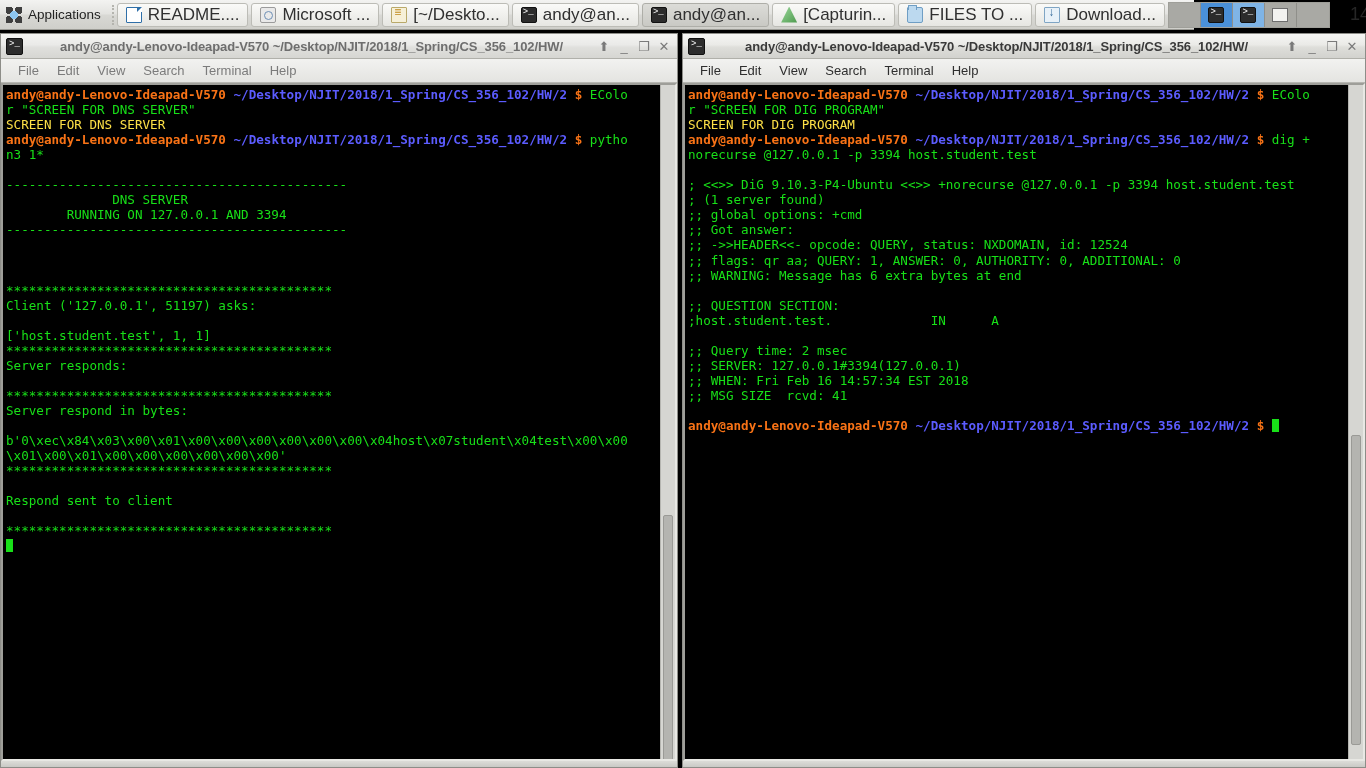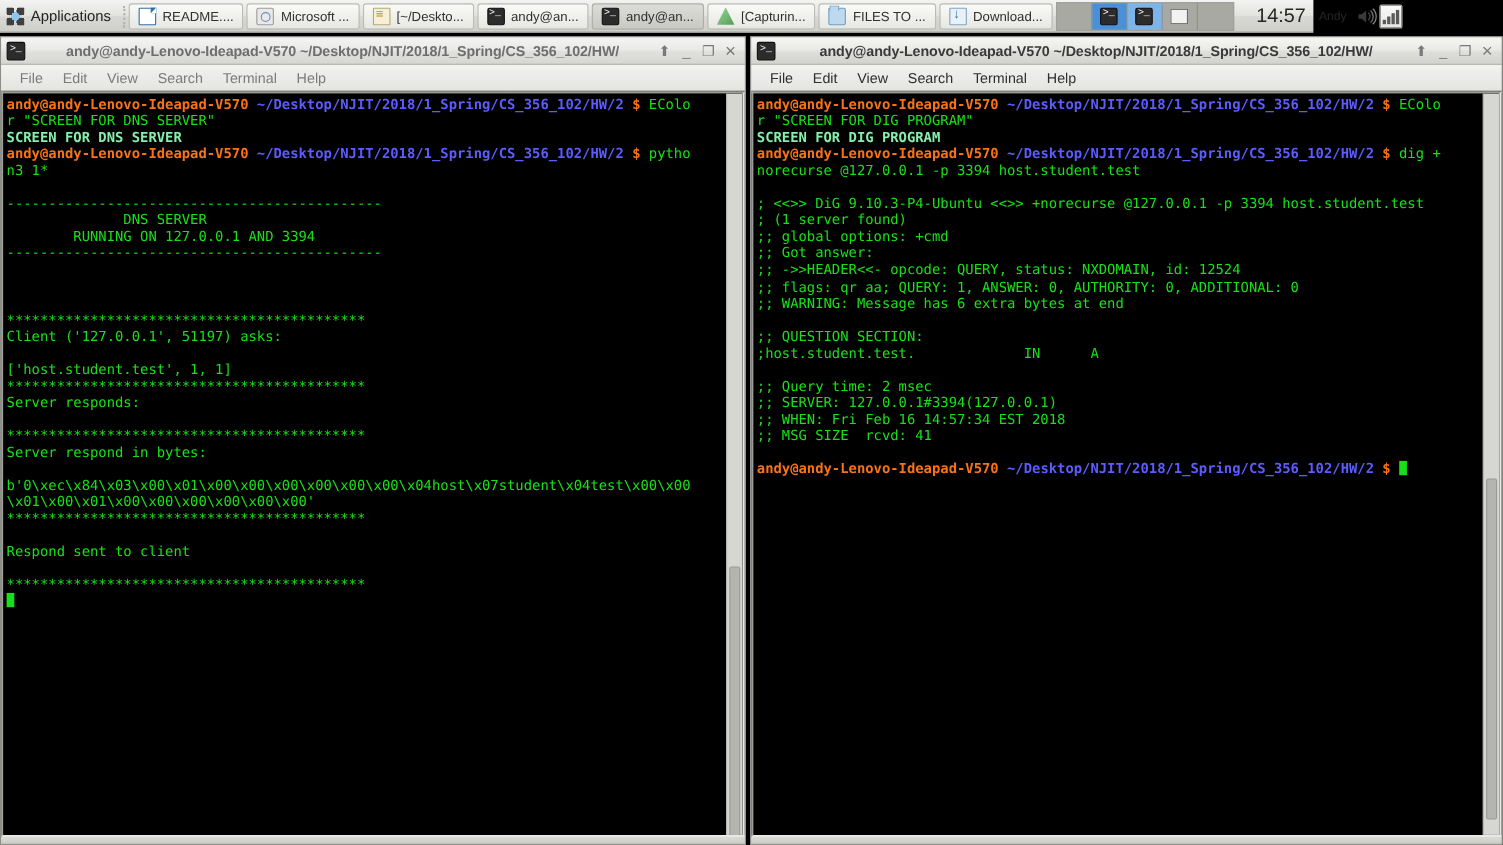--- a/index.html
+++ b/index.html
@@ -29,21 +29,21 @@
     border-left: 2px dotted #b4b4ae;
   }
   .tb-win {
     display: flex; align-items: center; gap: 6px;
     height: 24px; min-width: 0;
     padding: 0 8px;
     margin-right: 3px;
     border: 1px solid #bcbcb6;
     border-radius: 3px;
     background: linear-gradient(to bottom, #fafaf8, #e6e6e2);
-    font-size: 12px; color: #303030;
+    font-size: 17px; color: #303030;
     white-space: nowrap; overflow: hidden;
   }
   .tb-win.active {
     background: linear-gradient(to bottom, #dcdcd8, #c9c9c4);
     border-color: #aeaea8;
   }
   .tb-spacer { flex: 1 1 auto; }
 
   
   .ic { width: 16px; height: 16px; flex: 0 0 16px; position: relative; display:inline-block;}
@@ -207,21 +207,21 @@
     font-family: "DejaVu Sans Mono", "Liberation Mono", monospace;
     font-size: 12.6px;
     line-height: 15.05px;
     white-space: pre;
     color: #18b218;
     letter-spacing: 0px;
   }
   .term .g  { color: #18e018; }
   .term .gb { color: #f97316; font-weight: bold; }
   .term .bb { color: #5c5cff; font-weight: bold; }
-  .term .rb { color: #86efac; font-weight: bold; }
+  .term .rb { color: #fde047; font-weight: normal; }
   .term .cursor {
     display: inline-block;
     width: 7px; height: 13px;
     background: #18e018;
     vertical-align: -2px;
   }
 
   
   .sbar {
     flex: 0 0 15px; width: 15px;

